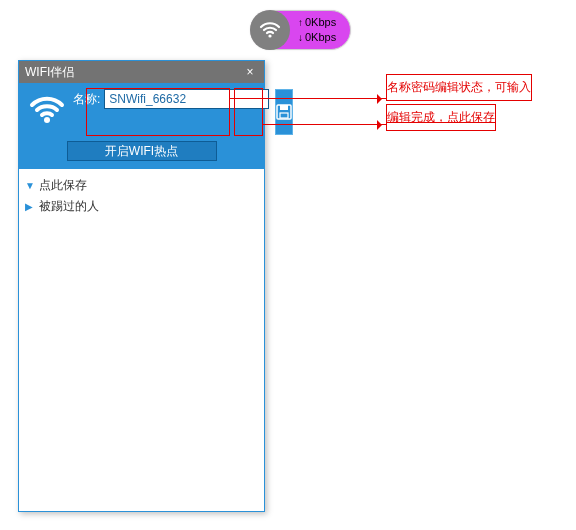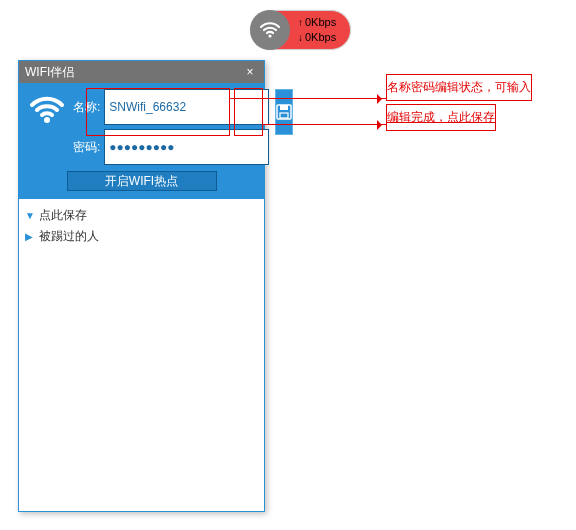--- a/index.html
+++ b/index.html
@@ -8,21 +8,21 @@
     font-family: "Microsoft YaHei", Arial, sans-serif;
     font-size: 12px;
     background: #fff;
     position: relative;
   }
   
   .speed-chip {
     position: absolute; top: 10px; left: 250px;
     display: flex; align-items: center;
     border: 1px solid #d0d0d0; border-radius: 20px;
-    background: #ef4444; height: 40px; padding-right: 14px;
+    background: #d946ef; height: 40px; padding-right: 14px;
     box-shadow: 0 0 2px rgba(0,0,0,0.1);
   }
   .speed-chip .circle {
     width: 40px; height: 40px; border-radius: 50%;
     background: #808080; display: flex; align-items: center; justify-content: center;
     margin-left: -1px;
   }
   .speed-chip .rates { margin-left: 8px; line-height: 14px; font-size: 11px; }
   .speed-chip .arrow { font-size: 10px; margin-right: 2px; }
 
@@ -46,21 +46,21 @@
     display: flex; flex-direction: column; gap: 6px;
   }
   .form-area { display: flex; align-items: flex-start; gap: 6px; }
   .wifi-big {
     width: 42px; height: 42px; display:flex; align-items:center; justify-content:center;
   }
   .fields { flex: 1; display: flex; flex-direction: column; gap: 4px; }
   .row { display: flex; align-items: center; gap: 4px; color:#fff; }
   .row label { font-size: 12px; white-space: nowrap; }
   .row input {
-    flex: 1; height: 36px; border: 1px solid #105a8e; padding: 0 4px;
+    flex: 1; height: 20px; border: 1px solid #105a8e; padding: 0 4px;
     background: #fff; color: #1e6aa5; font-size: 12px;
   }
   .save-btn {
     width: 26px; height: 46px; align-self: stretch;
     background: #2a91d8; border:1px solid #5fb3e8;
     display:flex; align-items:center; justify-content:center;
     cursor:pointer;
   }
   .start-btn {
     margin: 0 auto; width: 150px; height: 20px;
@@ -119,24 +119,20 @@
           <path d="M6 12 C9 9 15 9 18 12" stroke="#fff" stroke-width="2.4" fill="none" stroke-linecap="round"></path>
           <path d="M9 15 C10.5 13.5 13.5 13.5 15 15" stroke="#fff" stroke-width="2.4" fill="none" stroke-linecap="round"></path>
           <circle cx="12" cy="18" r="1.8" fill="#fff"></circle>
         </svg>
       </div>
       <div class="fields">
         <div class="row">
           <label>名称:</label>
           <input type="text" value="SNWifi_66632" style="">
         </div>
-        <div class="row">
-          <label>密码:</label>
-          <input type="text" value="●●●●●●●●●" style="">
-        </div>
       </div>
       <div class="save-btn">
         <svg width="16" height="16" viewBox="0 0 16 16">
           <rect x="1" y="1" width="14" height="14" rx="1" fill="none" stroke="#fff" stroke-width="1.5"></rect>
           <rect x="4" y="1" width="8" height="5" fill="#fff"></rect>
           <rect x="4" y="9" width="8" height="5" fill="none" stroke="#fff" stroke-width="1.2"></rect>
         </svg>
       </div>
     </div>
     <div class="start-btn">

